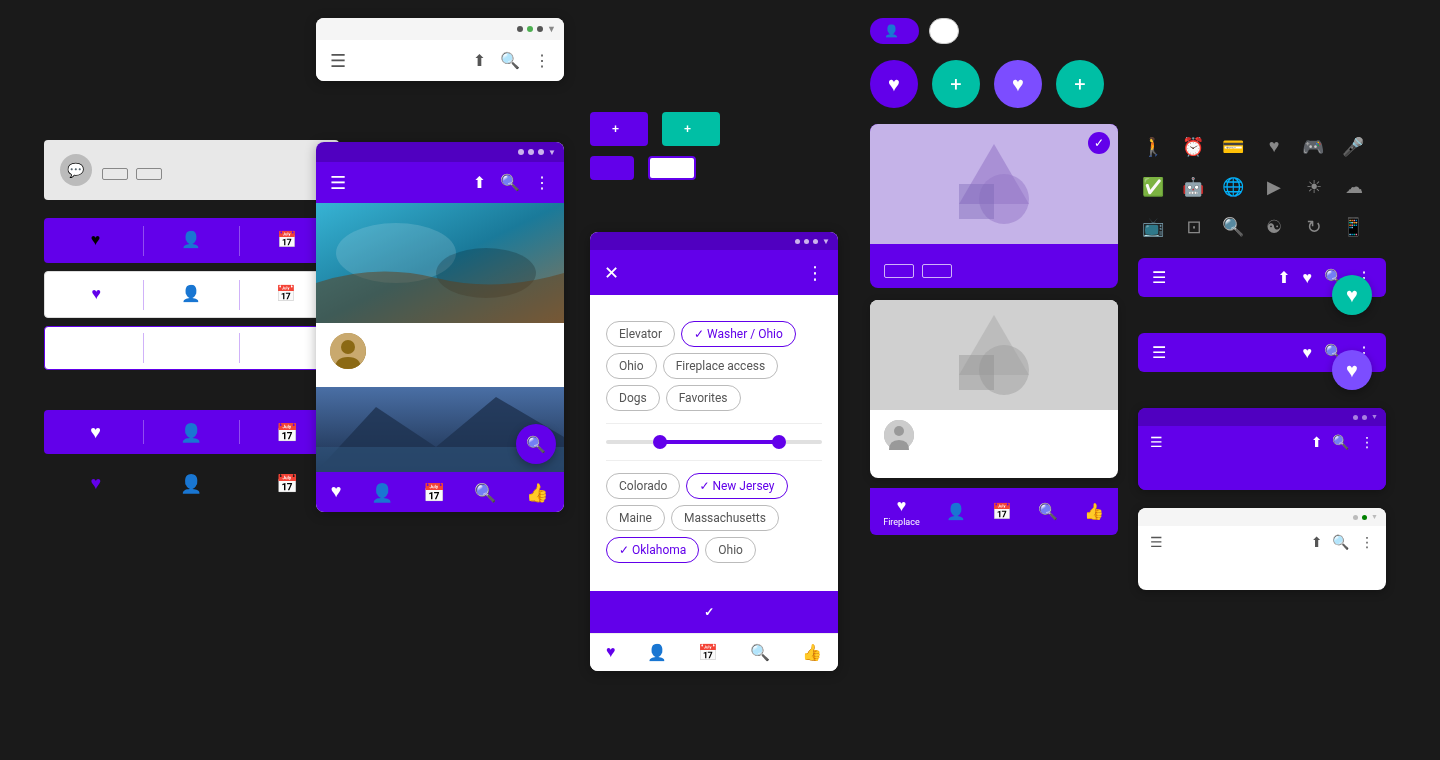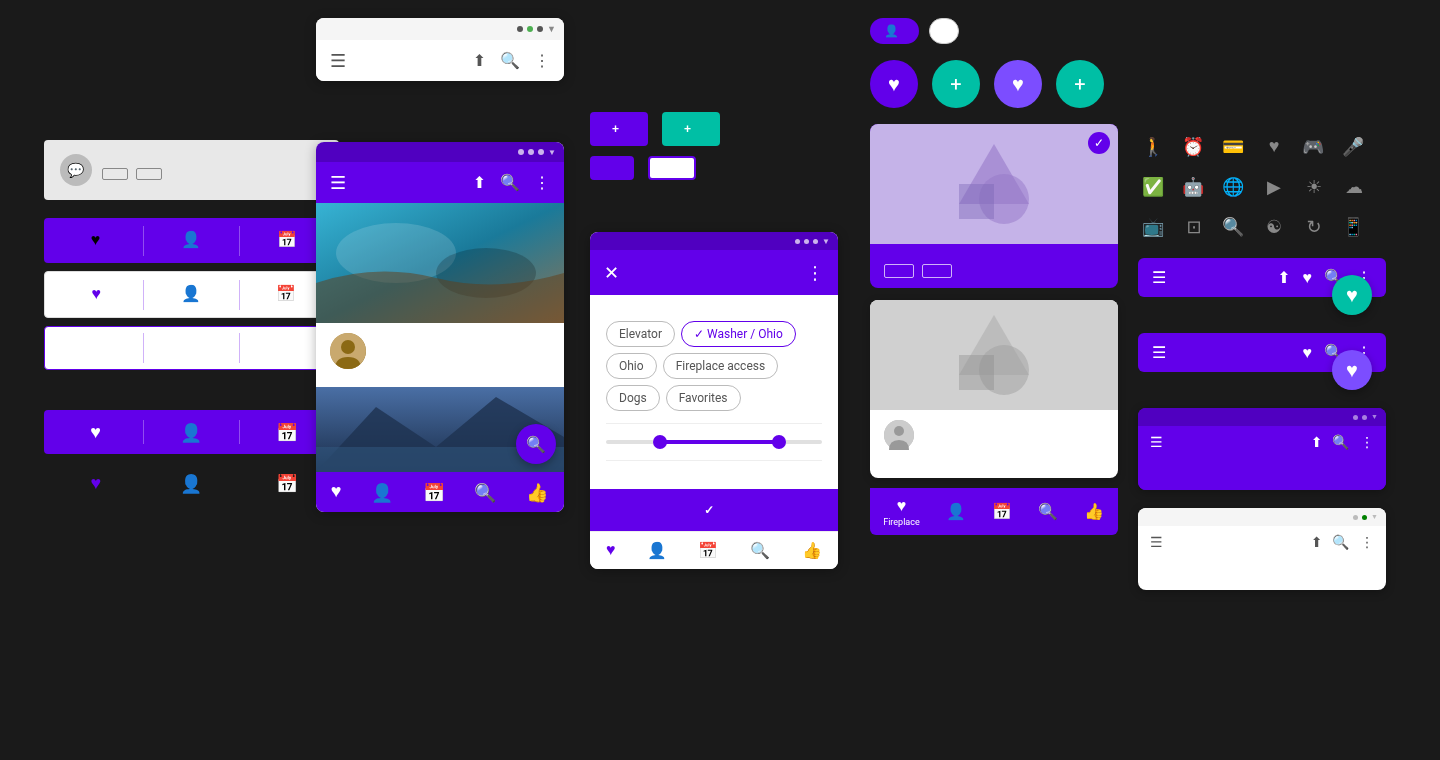--- a/index.html
+++ b/index.html
@@ -818,20 +818,28 @@
     </div>
     <div class="divider"></div>
     <div class="price-title"></div>
     <div class="price-slider">
       <div class="price-track"></div>
       <div class="price-thumb left"></div>
       <div class="price-thumb right"></div>
     </div>
     <div class="divider"></div>
     <div class="filter-section-title"></div>
+    <div class="chip-row">
+      <div class="chip">Colorado</div>
+      <div class="chip selected">New Jersey</div>
+      <div class="chip">Maine</div>
+      <div class="chip">Massachusetts</div>
+      <div class="chip selected">Oklahoma</div>
+      <div class="chip">Ohio</div>
+    </div>
   </div>
 
   <button class="see-all-btn">
     <span>✓</span>
     <span></span>
   </button>
 
   <div class="filter-bottom-nav">
     <div style="display:flex;flex-direction:column;align-items:center;gap:2px;">
       <span style="color:#6200ea;font-size:16px;">♥</span>

